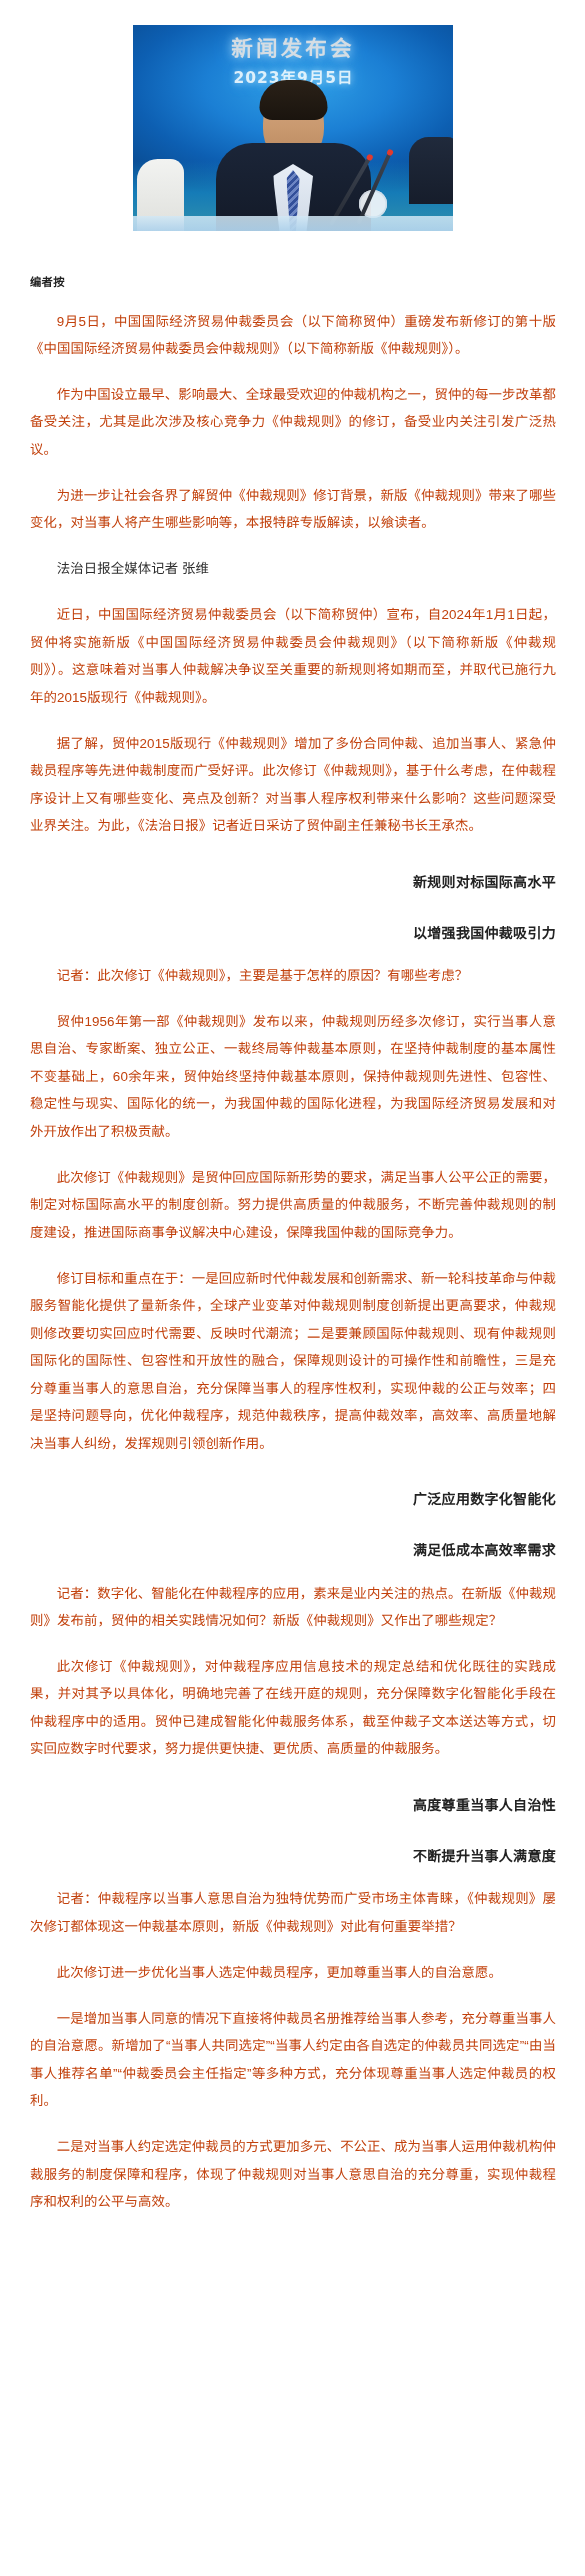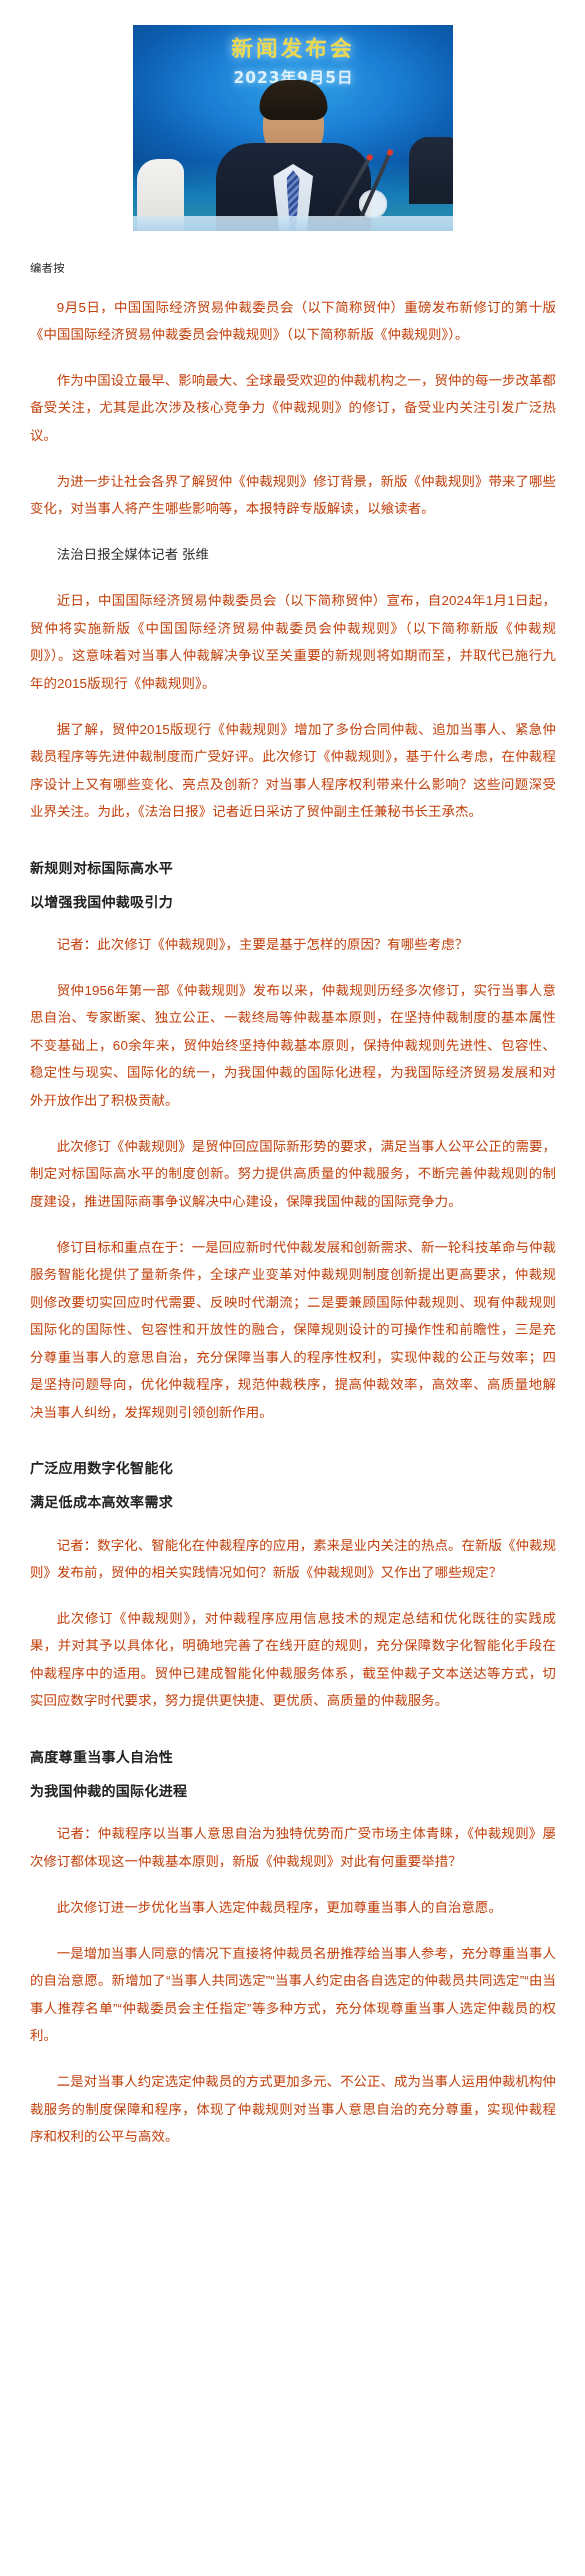--- a/index.html
+++ b/index.html
@@ -38,21 +38,21 @@
   }
   .photo-bg::after {
     content: "";
     position: absolute; left: 0; right: 0; bottom: 0; height: 34%;
     background: linear-gradient(180deg, rgba(20,120,200,0) 0%, rgba(30,160,210,.55) 45%, rgba(80,200,190,.55) 100%);
   }
   .screen-title {
     position: absolute;
     top: 6.2px; left: 0; right: 0;
     text-align: center;
-    color: #fde047;
+    color: #e5e5e5;
     font-size: 21.6px;
     font-weight: bold;
     letter-spacing: 3.1px;
     text-shadow: 0 0 9.3px rgba(180,230,255,.95), 0 0 20.6px rgba(120,200,255,.6);
     opacity: .92;
     font-family: "DejaVu Sans", sans-serif;
   }
   .screen-date {
     position: absolute;
     top: 40px; left: 1px; right: 0;
@@ -127,23 +127,23 @@
   }
 
   
   .article {
     width: 526px;
     margin: 0 auto;
     padding: 0 0 36px 0;
   }
   .editor-note-title {
     font-size: 11.3px;
-    font-weight: normal;
+    font-weight: bold;
     color: #222222;
-    margin: 28px 0 0 0;
+    margin: 42px 0 0 0;
     letter-spacing: 0.3px;
   }
   p.para {
     font-size: 13.4px;
     line-height: 2.05;
     color: #c2410c;
     margin: 18.5px 0 0 0;
     text-indent: 2em;
     text-align: justify;
     letter-spacing: 0.1px;
@@ -153,26 +153,26 @@
     line-height: 2.05;
     color: #2f2f2f;
     margin: 18.5px 0 0 0;
     text-indent: 2em;
     letter-spacing: 0.1px;
   }
   h2.section-heading {
     font-size: 14px;
     font-weight: bold;
     color: #222222;
-    text-align: left;
+    text-align: right;
     margin: 32px 0 0 0;
     letter-spacing: 0.3px;
     line-height: 1.5;
   }
-  h2.section-heading.sub { margin-top: 13px; }
+  h2.section-heading.sub { margin-top: 30px; }
 </style>
 </head>
 <body>
 
 <div class="hero-wrap">
   <div class="hero">
     <div class="photo-bg"></div>
     <div class="screen-title">新闻发布会</div>
     <div class="screen-date">2023年9月5日</div>
     <div class="side-white"></div>
@@ -210,20 +210,20 @@
   <p class="para">贸仲1956年第一部《仲裁规则》发布以来，仲裁规则历经多次修订，实行当事人意思自治、专家断案、独立公正、一裁终局等仲裁基本原则，在坚持仲裁制度的基本属性不变基础上，60余年来，贸仲始终坚持仲裁基本原则，保持仲裁规则先进性、包容性、稳定性与现实、国际化的统一，为我国仲裁的国际化进程，为我国际经济贸易发展和对外开放作出了积极贡献。</p>
   <p class="para">此次修订《仲裁规则》是贸仲回应国际新形势的要求，满足当事人公平公正的需要，制定对标国际高水平的制度创新。努力提供高质量的仲裁服务，不断完善仲裁规则的制度建设，推进国际商事争议解决中心建设，保障我国仲裁的国际竞争力。</p>
   <p class="para">修订目标和重点在于：一是回应新时代仲裁发展和创新需求、新一轮科技革命与仲裁服务智能化提供了量新条件，全球产业变革对仲裁规则制度创新提出更高要求，仲裁规则修改要切实回应时代需要、反映时代潮流；二是要兼顾国际仲裁规则、现有仲裁规则国际化的国际性、包容性和开放性的融合，保障规则设计的可操作性和前瞻性，三是充分尊重当事人的意思自治，充分保障当事人的程序性权利，实现仲裁的公正与效率；四是坚持问题导向，优化仲裁程序，规范仲裁秩序，提高仲裁效率，高效率、高质量地解决当事人纠纷，发挥规则引领创新作用。</p>
 
   <h2 class="section-heading">广泛应用数字化智能化</h2>
   <h2 class="section-heading sub">满足低成本高效率需求</h2>
   <p class="para">记者：数字化、智能化在仲裁程序的应用，素来是业内关注的热点。在新版《仲裁规则》发布前，贸仲的相关实践情况如何？新版《仲裁规则》又作出了哪些规定？</p>
   <p class="para">此次修订《仲裁规则》，对仲裁程序应用信息技术的规定总结和优化既往的实践成果，并对其予以具体化，明确地完善了在线开庭的规则，充分保障数字化智能化手段在仲裁程序中的适用。贸仲已建成智能化仲裁服务体系，截至仲裁子文本送达等方式，切实回应数字时代要求，努力提供更快捷、更优质、高质量的仲裁服务。</p>
 
   <h2 class="section-heading">高度尊重当事人自治性</h2>
-  <h2 class="section-heading sub">为我国仲裁的国际化进程</h2>
+  <h2 class="section-heading sub">不断提升当事人满意度</h2>
   <p class="para">记者：仲裁程序以当事人意思自治为独特优势而广受市场主体青睐，《仲裁规则》屡次修订都体现这一仲裁基本原则，新版《仲裁规则》对此有何重要举措？</p>
   <p class="para">此次修订进一步优化当事人选定仲裁员程序，更加尊重当事人的自治意愿。</p>
   <p class="para">一是增加当事人同意的情况下直接将仲裁员名册推荐给当事人参考，充分尊重当事人的自治意愿。新增加了“当事人共同选定”“当事人约定由各自选定的仲裁员共同选定”“由当事人推荐名单”“仲裁委员会主任指定”等多种方式，充分体现尊重当事人选定仲裁员的权利。</p>
   <p class="para">二是对当事人约定选定仲裁员的方式更加多元、不公正、成为当事人运用仲裁机构仲裁服务的制度保障和程序，体现了仲裁规则对当事人意思自治的充分尊重，实现仲裁程序和权利的公平与高效。</p>
 
 </div>
 
 
 </body></html>

